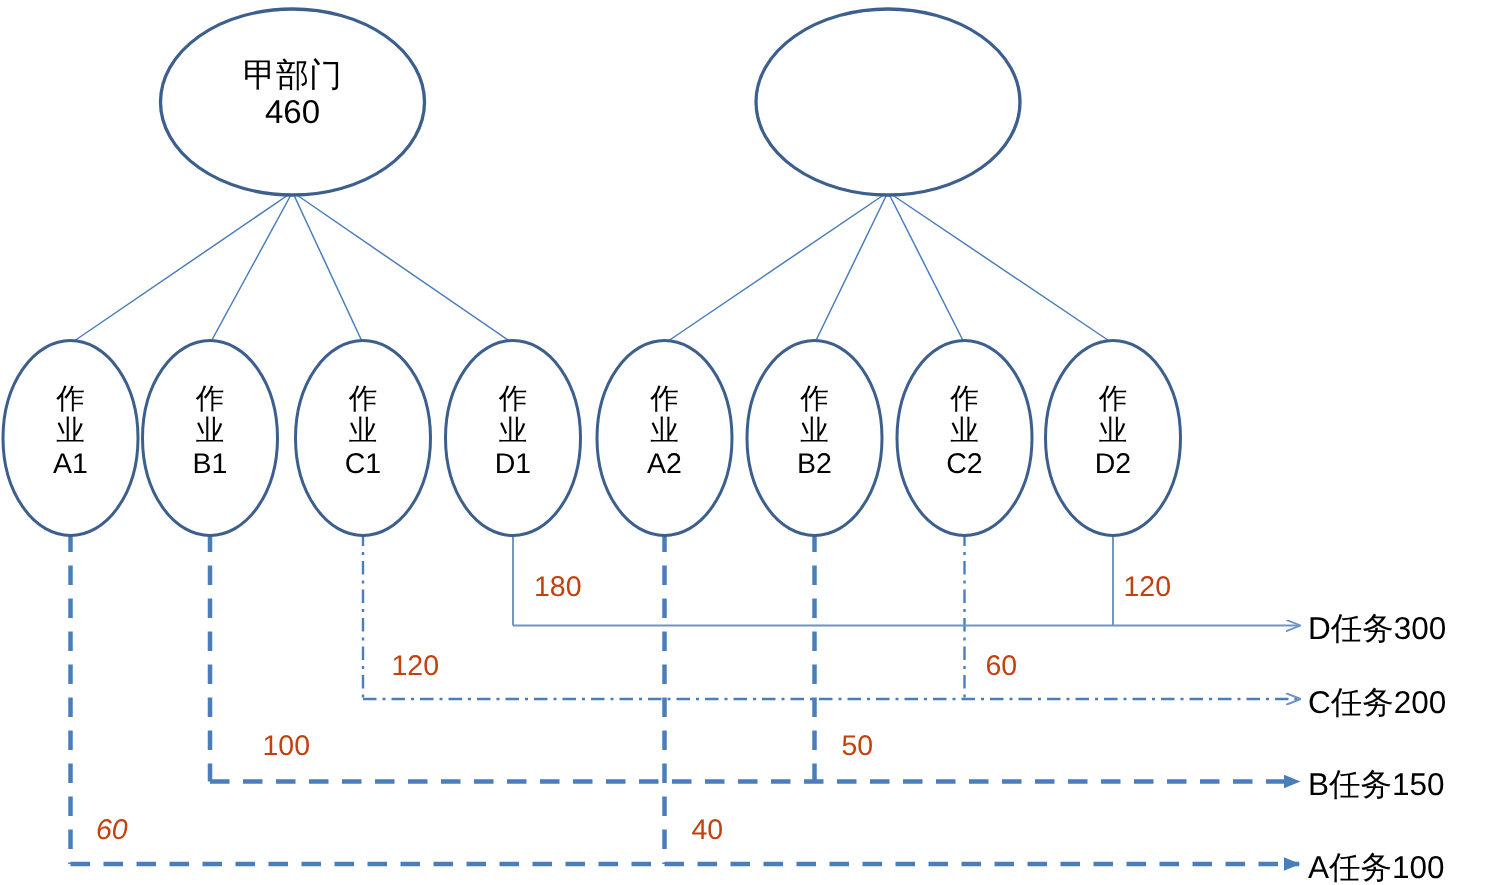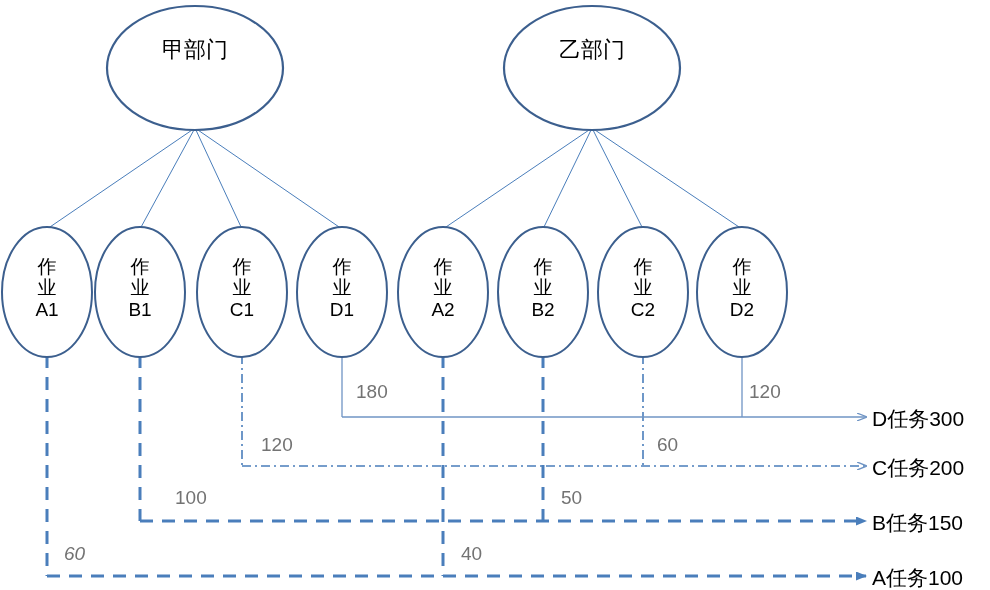--- a/index.html
+++ b/index.html
@@ -37,21 +37,21 @@
   }
   .dept-label .num {
     font-size: 22px;
   }
   .job-label {
     font-size: 19px;
   }
   .edge-value {
     position: absolute;
     font-size: 19px;
-    color: #737373;
+    color: #c2410c;
     text-align: center;
   }
   .task-label {
     position: absolute;
     font-size: 21px;
     color: #000000;
     white-space: nowrap;
   }
 </style>
 </head>
@@ -106,22 +106,22 @@
         <ellipse cx="242" cy="292" rx="45" ry="65" fill="#ffffff" stroke="#3c5f8e" stroke-width="2"></ellipse>
         <ellipse cx="342" cy="292" rx="45" ry="65" fill="#ffffff" stroke="#3c5f8e" stroke-width="2"></ellipse>
         <ellipse cx="443" cy="292" rx="45" ry="65" fill="#ffffff" stroke="#3c5f8e" stroke-width="2"></ellipse>
         <ellipse cx="543" cy="292" rx="45" ry="65" fill="#ffffff" stroke="#3c5f8e" stroke-width="2"></ellipse>
         <ellipse cx="643" cy="292" rx="45" ry="65" fill="#ffffff" stroke="#3c5f8e" stroke-width="2"></ellipse>
         <ellipse cx="742" cy="292" rx="45" ry="65" fill="#ffffff" stroke="#3c5f8e" stroke-width="2"></ellipse>
       </g>
   </svg>
 
   <div id="labels">
-      <div class="node-label dept-label" style="left: 107px; top: 38px; width: 176px;"><div>甲部门</div></div>
-      <div class="node-label dept-label" style="left: 504px; top: 38px; width: 176px;"><div>乙部门</div></div>
+      <div class="node-label dept-label" style="left: 107px; top: 38px; width: 176px;"><div>甲部门</div><div class="num">460</div></div>
+      <div class="node-label dept-label" style="left: 504px; top: 38px; width: 176px;"></div>
       <div class="node-label job-label" style="left: 2px; top: 256px; width: 90px;"><div>作</div><div>业</div><div>A1</div></div>
       <div class="node-label job-label" style="left: 95px; top: 256px; width: 90px;"><div>作</div><div>业</div><div>B1</div></div>
       <div class="node-label job-label" style="left: 197px; top: 256px; width: 90px;"><div>作</div><div>业</div><div>C1</div></div>
       <div class="node-label job-label" style="left: 297px; top: 256px; width: 90px;"><div>作</div><div>业</div><div>D1</div></div>
       <div class="node-label job-label" style="left: 398px; top: 256px; width: 90px;"><div>作</div><div>业</div><div>A2</div></div>
       <div class="node-label job-label" style="left: 498px; top: 256px; width: 90px;"><div>作</div><div>业</div><div>B2</div></div>
       <div class="node-label job-label" style="left: 598px; top: 256px; width: 90px;"><div>作</div><div>业</div><div>C2</div></div>
       <div class="node-label job-label" style="left: 697px; top: 256px; width: 90px;"><div>作</div><div>业</div><div>D2</div></div>
       <div class="edge-value" style="left: 64px; top: 543px; font-style: italic;">60</div>
       <div class="edge-value" style="left: 160px; top: 487px; margin-left: 15px;">100</div>

